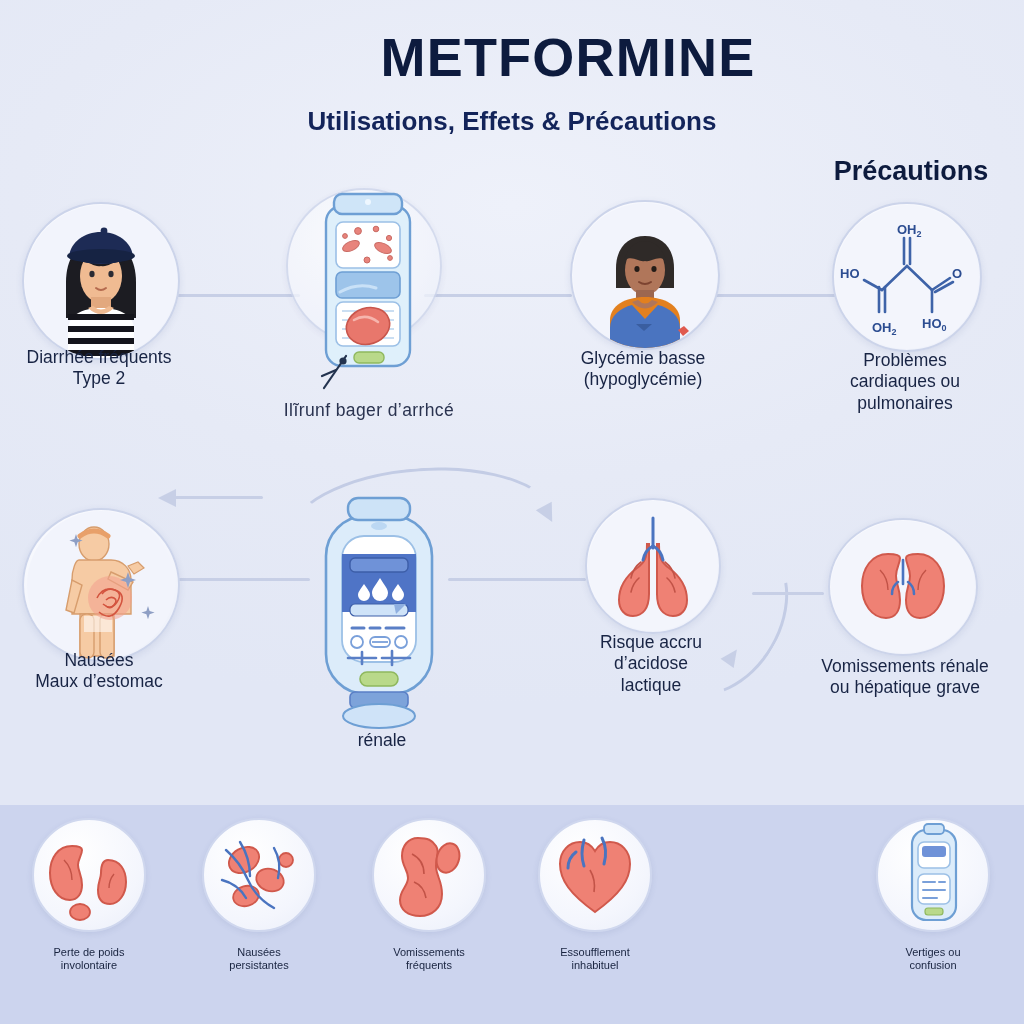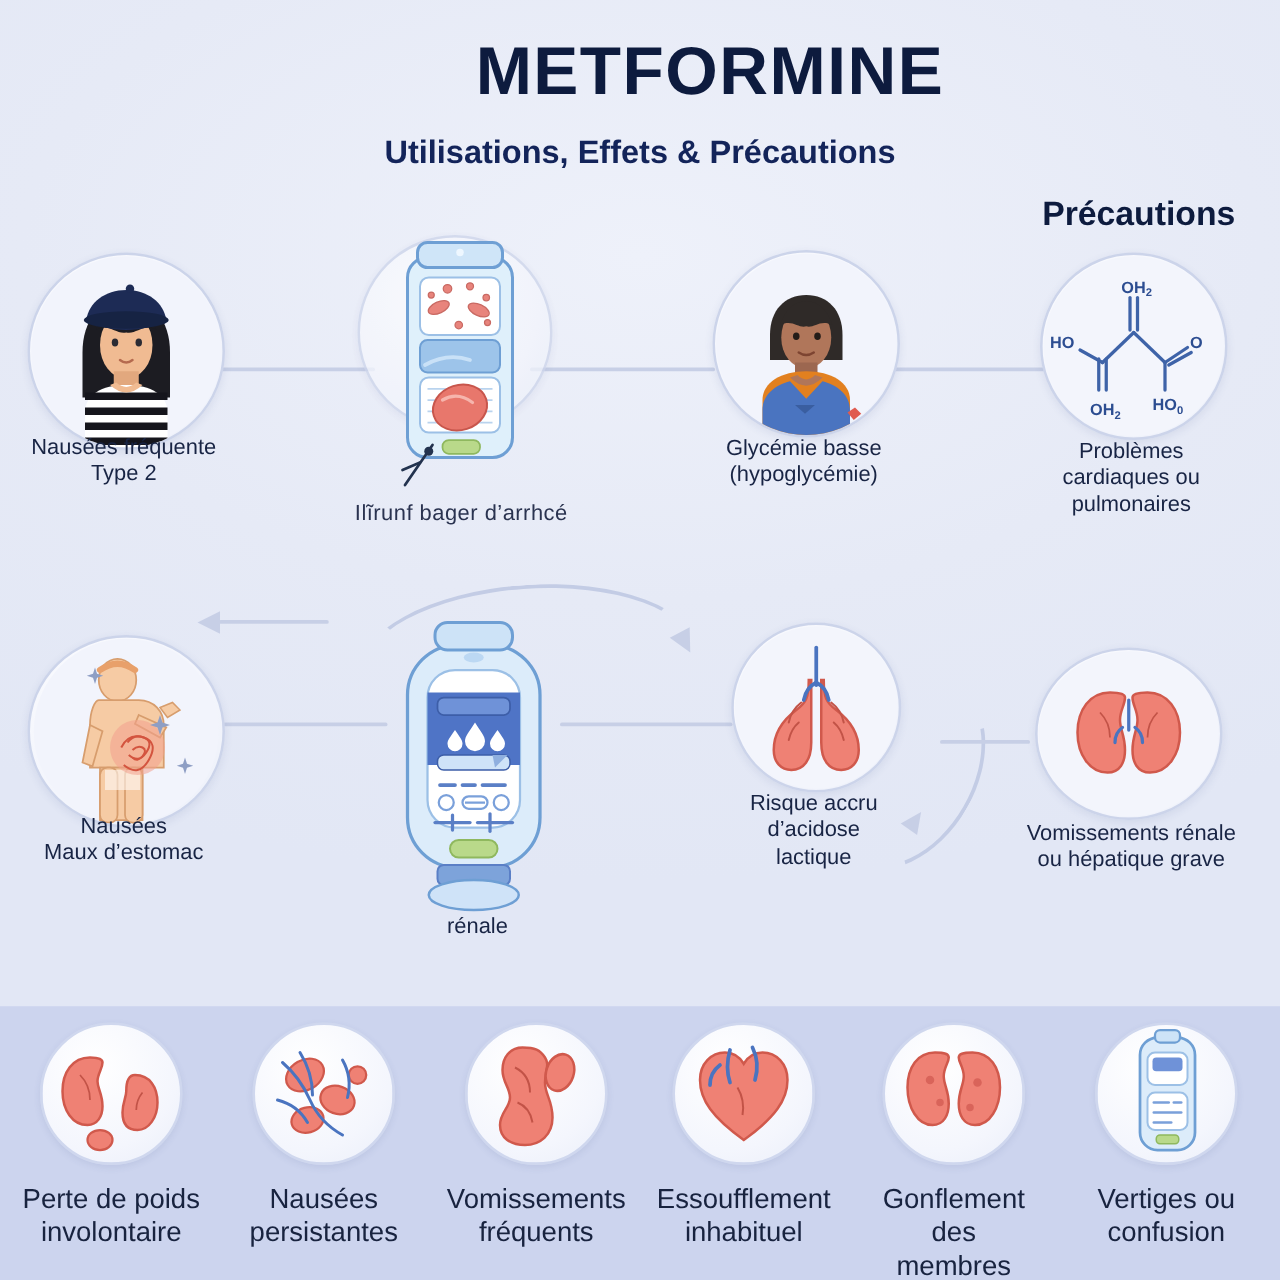--- a/index.html
+++ b/index.html
@@ -60,21 +60,21 @@
     position:absolute;left:0;top:805px;width:1024px;height:219px;
     background:#ccd4ee;
   }
   .bnode{position:absolute;top:818px;width:170px;}
   .bcirc{
     margin:0 auto;width:110px;height:110px;border-radius:50%;
     background:radial-gradient(circle at 38% 30%,#ffffff 0%,#f4f6fd 65%,#eaeef9 100%);
     border:2px solid #cfd7ee;position:relative;overflow:hidden;
     box-shadow:0 2px 6px rgba(60,80,140,.10);
   }
-  .bcap{margin-top:14px;text-align:center;font-size:22px;line-height:1.22;color:#18233f;}
+  .bcap{margin-top:14px;text-align:center;font-size:11px;line-height:1.22;color:#18233f;}
 
   svg{display:block;}
 </style>
 </head>
 <body>
 
 <div id="page">
 
   <div class="title">METFORMINE</div>
   <div class="subtitle">Utilisations, Effets &amp; Précautions</div>
@@ -112,21 +112,21 @@
             <rect x="44" y="110" width="66" height="6"></rect>
             <rect x="44" y="122" width="66" height="6"></rect>
             <rect x="44" y="134" width="66" height="6"></rect>
             <rect x="44" y="146" width="66" height="6"></rect>
           </g>
           <path d="M64 104q13 12 26 0l-5-2q-8 7-16 0z" fill="#f0bb92"></path>
         </g>
       </svg>
     </div>
     <div class="cap" style="left:-22px;top:145px;width:198px;">
-      <div>Nausées fréquente</div>
+      <div>Diarrhée fréquents</div>
       <div>Type 2</div>
     </div>
   </div>
 
   <div class="node" style="left:288px;top:180px;">
     <div class="circle" style="left:-2px;top:8px;width:152px;height:152px;opacity:.75;"></div>
     <svg width="160" height="210" viewBox="0 0 160 210" style="position:absolute;left:0;top:0;">
       <rect x="38" y="26" width="84" height="160" rx="16" fill="#dff0fb" stroke="#6e9fd4" stroke-width="2.4"></rect>
       <rect x="46" y="14" width="68" height="20" rx="8" fill="#cfe5f8" stroke="#6e9fd4" stroke-width="2.4"></rect>
       <circle cx="80" cy="22" r="3" fill="#eef7ff"></circle>
@@ -446,41 +446,20 @@
           <path d="M50 50q6 10 4 22"></path>
         </g>
       </svg>
     </div>
     <div class="bcap">
       <div>Essoufflement</div>
       <div>inhabituel</div>
     </div>
   </div>
 
-  <div class="bnode" style="left:678px;">
-    <div class="bcirc">
-      <svg width="110" height="110" viewBox="0 0 110 110">
-        <g fill="#ef8174" stroke="#d0594c" stroke-width="2">
-          <path d="M40 22c-14 0-22 12-22 28s8 30 20 30c9 0 13-8 13-17 0-11-4-15-4-22s4-11 4-15c0-3-3-4-11-4z"></path>
-          <path d="M70 22c14 0 22 12 22 28s-8 30-20 30c-9 0-13-8-13-17 0-11 4-15 4-22s-4-11-4-15c0-3 3-4 11-4z"></path>
-        </g>
-        <g fill="#d9645a">
-          <circle cx="36" cy="44" r="3.4"></circle>
-            <circle cx="44" cy="62" r="3"></circle>
-          <circle cx="74" cy="46" r="3.4"></circle>
-            <circle cx="68" cy="66" r="3"></circle>
-        </g>
-      </svg>
-    </div>
-    <div class="bcap">
-      <div>Gonflement</div>
-      <div>des</div>
-      <div>membres</div>
-    </div>
-  </div>
 
   <div class="bnode" style="left:848px;">
     <div class="bcirc">
       <svg width="110" height="110" viewBox="0 0 110 110">
         <rect x="34" y="10" width="44" height="90" rx="14" fill="#dcecfa" stroke="#6e9fd4" stroke-width="2.2"></rect>
         <rect x="46" y="4" width="20" height="10" rx="4" fill="#cde3f7" stroke="#6e9fd4" stroke-width="1.8"></rect>
         <rect x="40" y="22" width="32" height="26" rx="6" fill="#ffffff" stroke="#9cc0e6" stroke-width="1.6"></rect>
         <rect x="44" y="26" width="24" height="11" rx="3" fill="#6f92d8"></rect>
         <rect x="40" y="54" width="32" height="30" rx="6" fill="#ffffff" stroke="#9cc0e6" stroke-width="1.6"></rect>
         <g stroke="#7aa0da" stroke-width="2" stroke-linecap="round">

